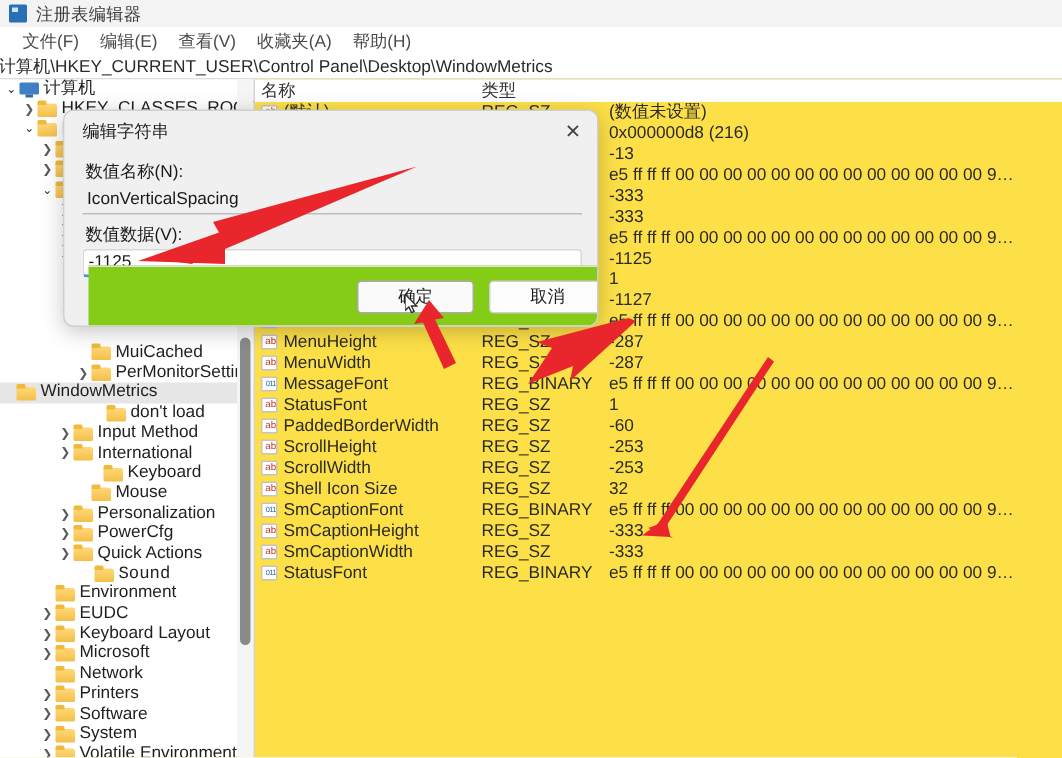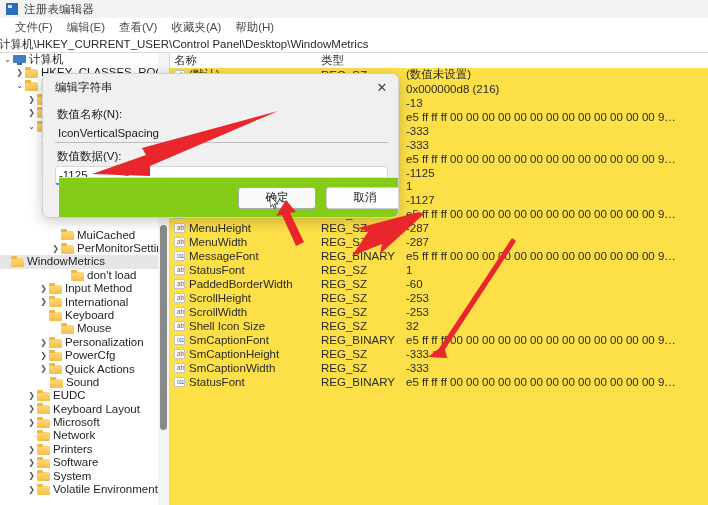--- a/index.html
+++ b/index.html
@@ -362,21 +362,21 @@
       <div class="tree-row" style="padding-left: 38px;">
         <span class="twisty">❯</span>
         <span class="folder"></span>
         <span class="tree-label">Input Method</span>
       </div>
       <div class="tree-row" style="padding-left: 38px;">
         <span class="twisty">❯</span>
         <span class="folder"></span>
         <span class="tree-label">International</span>
       </div>
-      <div class="tree-row" style="padding-left: 38px; text-align: right;">
+      <div class="tree-row" style="padding-left: 58px; text-align: right;">
         <span class="twisty"></span>
         <span class="folder"></span>
         <span class="tree-label">Keyboard</span>
       </div>
       <div class="tree-row" style="padding-left: 50px;">
         <span class="twisty"></span>
         <span class="folder"></span>
         <span class="tree-label">Mouse</span>
       </div>
       <div class="tree-row" style="padding-left: 38px;">
@@ -387,24 +387,29 @@
       <div class="tree-row" style="padding-left: 38px;">
         <span class="twisty">❯</span>
         <span class="folder"></span>
         <span class="tree-label">PowerCfg</span>
       </div>
       <div class="tree-row" style="padding-left: 38px;">
         <span class="twisty">❯</span>
         <span class="folder"></span>
         <span class="tree-label">Quick Actions</span>
       </div>
-      <div class="tree-row" style="padding-left: 39px;">
+      <div class="tree-row" style="padding-left: 52px; font-family: Liberation Mono, monospace;">
         <span class="twisty"></span>
         <span class="folder"></span>
         <span class="tree-label">Sound</span>
+      </div>
+      <div class="tree-row" style="padding-left: 26px;">
+        <span class="twisty"></span>
+        <span class="folder"></span>
+        <span class="tree-label">Environment</span>
       </div>
       <div class="tree-row" style="padding-left: 26px;">
         <span class="twisty">❯</span>
         <span class="folder"></span>
         <span class="tree-label">EUDC</span>
       </div>
       <div class="tree-row" style="padding-left: 26px;">
         <span class="twisty">❯</span>
         <span class="folder"></span>
         <span class="tree-label">Keyboard Layout</span>

